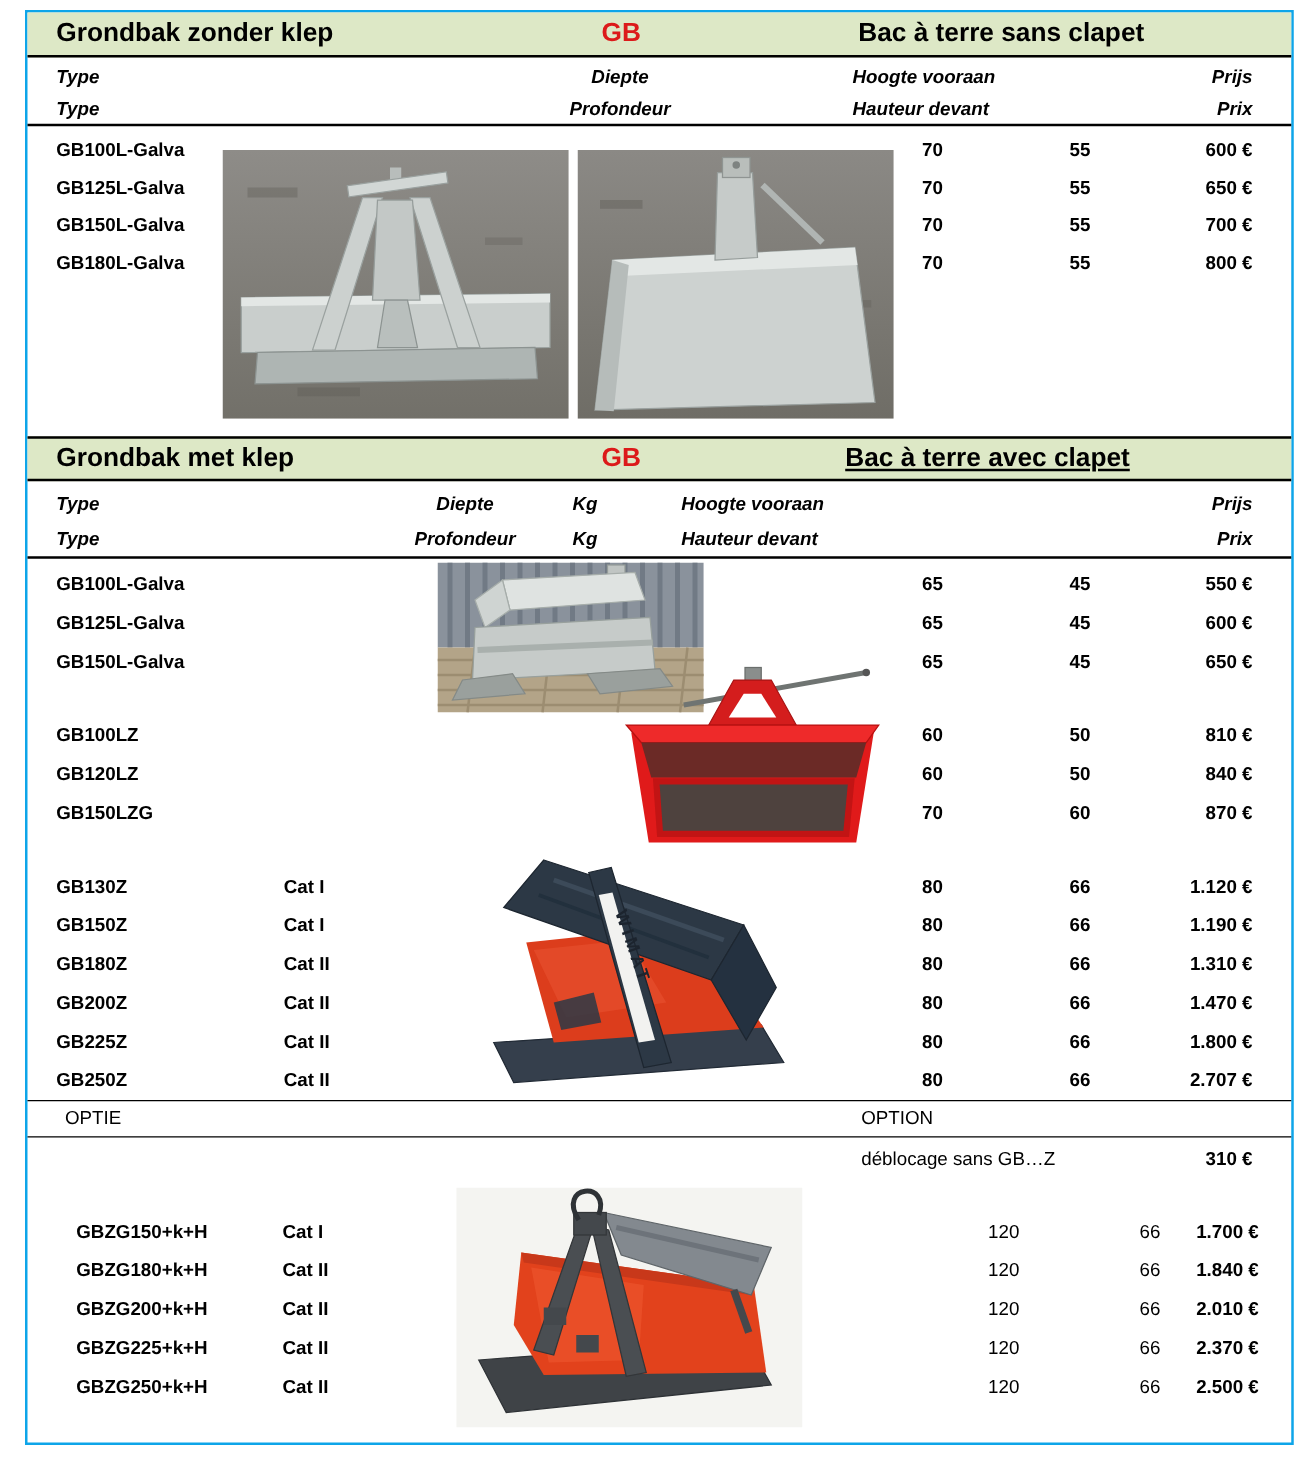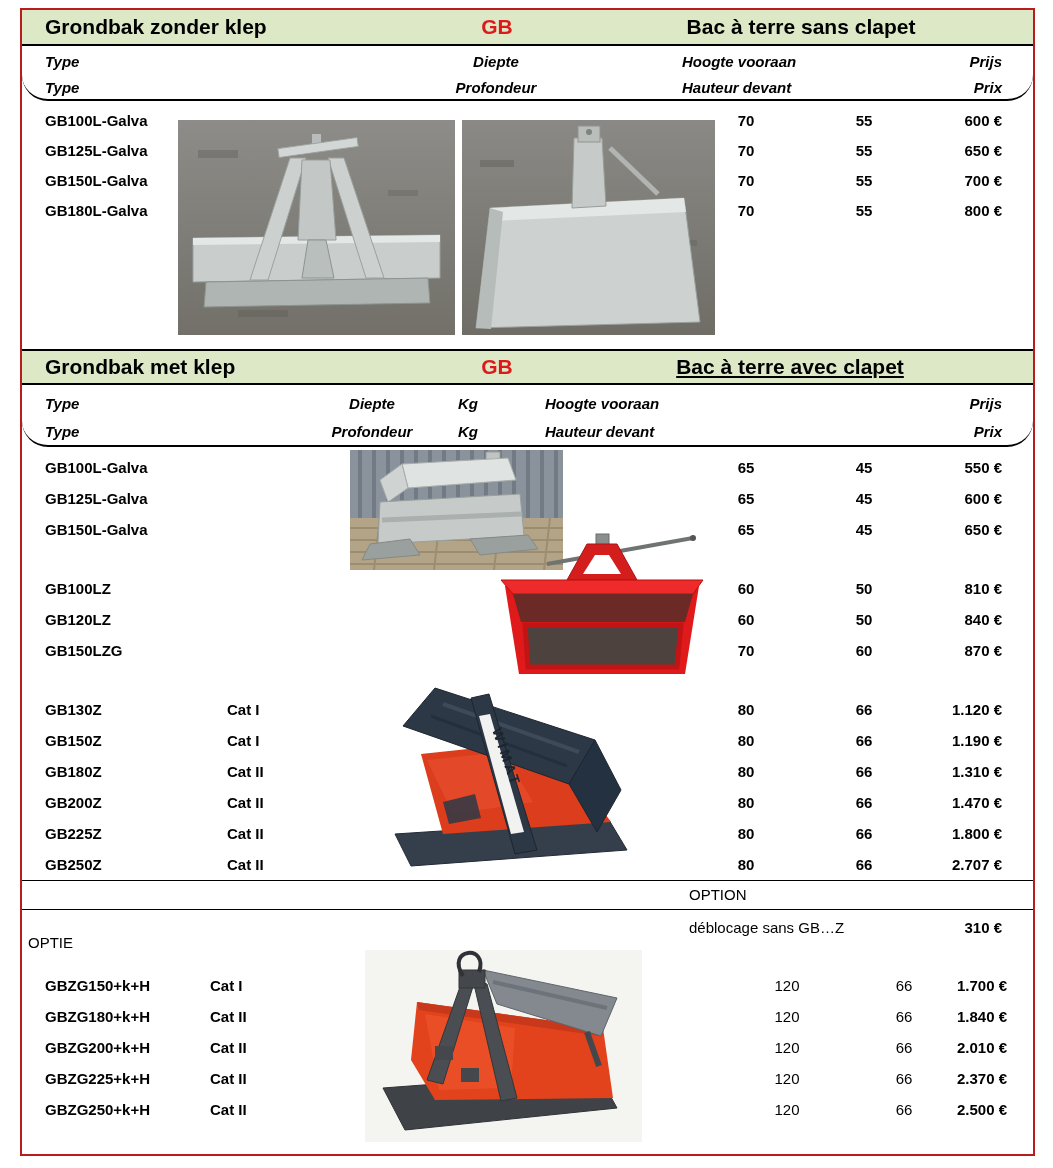--- a/index.html
+++ b/index.html
@@ -1,68 +1,68 @@
 <!DOCTYPE html>
 <html><head>
 <meta charset="utf-8">
 <style>
   html,body{margin:0;padding:0;background:#ffffff;}
   body{width:1053px;height:1168px;position:relative;font-family:"Liberation Sans",sans-serif;color:#000;}
-  .sheet{position:absolute;left:20px;top:8px;width:1011px;height:1144px;border:2px solid #b91c1c;background:#fff;}
+  .sheet{position:absolute;left:20px;top:8px;width:1011px;height:1144px;border:2px solid #0ea5e9;background:#fff;}
 
   
   .band{position:absolute;left:0;right:0;background:#dde8c6;border-bottom:2px solid #000;height:34px;}
   .band1{top:0;}
   .band2{top:339px;border-top:2px solid #000;height:32px;}
   .band .t-nl{position:absolute;left:23px;top:0;bottom:0;display:flex;align-items:center;font-size:21px;font-weight:bold;}
   .band .t-code{position:absolute;left:430px;width:90px;top:0;bottom:0;display:flex;align-items:center;justify-content:center;font-size:21px;font-weight:bold;color:#dc1a1a;}
   .band .t-fr{position:absolute;top:0;bottom:0;display:flex;align-items:center;justify-content:center;font-size:21px;font-weight:bold;}
   .band1 .t-fr{left:626px;width:306px;}
   .band2 .t-fr{left:615px;width:306px;text-decoration:underline;}
 
   
-  .th{position:absolute;left:0;right:0;border-bottom:2px solid #000;font-size:15px;font-weight:bold;font-style:italic;border-radius:26px;}
+  .th{position:absolute;left:0;right:0;border-bottom:2px solid #000;font-size:15px;font-weight:bold;font-style:italic;}
   .th1{top:36px;height:53px;}
   .th2{top:375px;height:60px;}
   .th .hr{position:absolute;left:0;right:0;height:26px;line-height:26px;}
   .th1 .hr1{top:3px;}  .th1 .hr2{top:29px;}
   .th2 .hr1{top:6px;}  .th2 .hr2{top:34px;}
   .hc{position:absolute;top:0;}
   .hc-type{left:23px;}
   .hc-depth1{left:424px;width:100px;text-align:center;}
   .hc-front1{left:660px;}
   .hc-depth2{left:280px;width:140px;text-align:center;}
   .hc-kg{left:436px;width:80px;text-align:left;}
   .hc-front2{left:523px;}
   .hc-price{right:31px;text-align:right;}
 
   
   .data1{position:absolute;top:91px;height:248px;left:0;right:0;padding-top:5px;box-sizing:border-box;}
   .data2{position:absolute;top:437px;height:433px;left:0;right:0;padding-top:5px;box-sizing:border-box;}
-  .gbzg{position:absolute;top:960px;left:0;right:0;}
+  .gbzg{position:absolute;top:960px;left:0;right:0;padding-left:16px;}
   .drow{position:relative;font-size:15px;font-weight:bold;z-index:3;text-decoration:underline;}
   .data1 .drow{height:30px;line-height:30px;}
   .data2 .drow,.gbzg .drow{height:31px;line-height:31px;}
   .spacer{height:28px;}
   .c{position:absolute;top:0;}
   .c-type{left:23px;}
   .c-cat{left:205px;}
   .c-d1{left:674px;width:100px;text-align:center;}
   .c-d2{left:792px;width:100px;text-align:center;}
   .c-price{right:31px;text-align:right;}
   .c-gname{left:23px;}
   .c-gcat{left:188px;}
   .c-g1{left:715px;width:100px;text-align:center;font-weight:normal;}
   .c-g2{left:852px;width:60px;text-align:center;font-weight:normal;}
   .c-gprice{right:26px;text-align:right;}
 
   
   .optiebar{position:absolute;top:870px;left:0;right:0;height:28px;line-height:28px;border-top:1px solid #000;border-bottom:1px solid #000;font-size:15px;z-index:3;}
   .optrow{position:absolute;top:898px;left:0;right:0;height:40px;line-height:40px;font-size:15px;z-index:3;}
-  .o-nl{position:absolute;left:6px;top:0;margin-top:48px;}
+  .o-nl{position:absolute;left:30px;top:0;}
   .o-fr{position:absolute;left:667px;top:0;}
   .o-price{position:absolute;right:31px;top:0;font-weight:bold;}
 
   
   .photo{position:absolute;z-index:1;line-height:0;}
   .photoA{left:156px;top:110px;width:277px;height:215px;}
   .photoB{left:440px;top:110px;width:253px;height:215px;}
   .photoC{left:328px;top:440px;width:213px;height:120px;}
   .photoD{left:473px;top:518px;width:215px;height:152px;}
   .photoE{left:361px;top:672px;width:255px;height:196px;}

